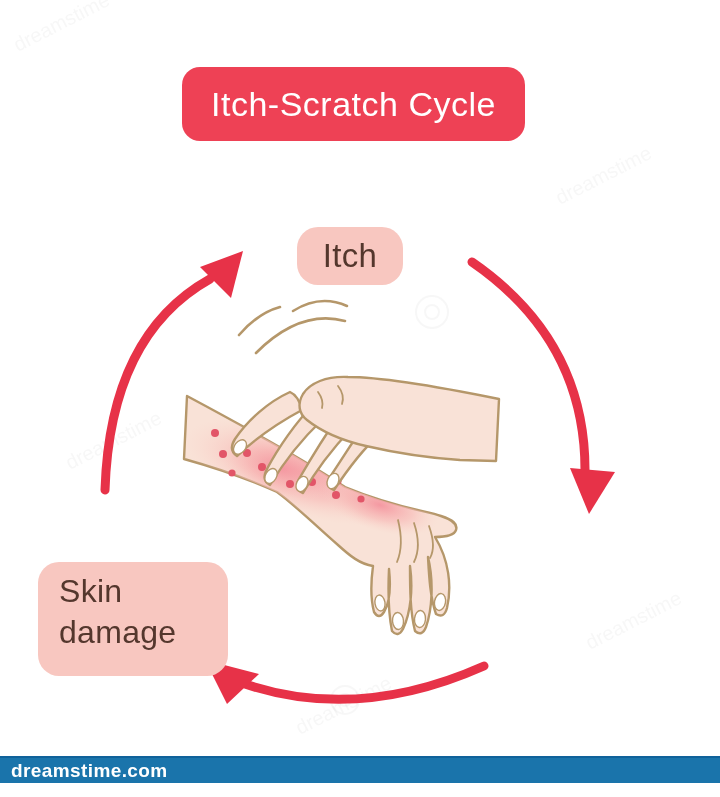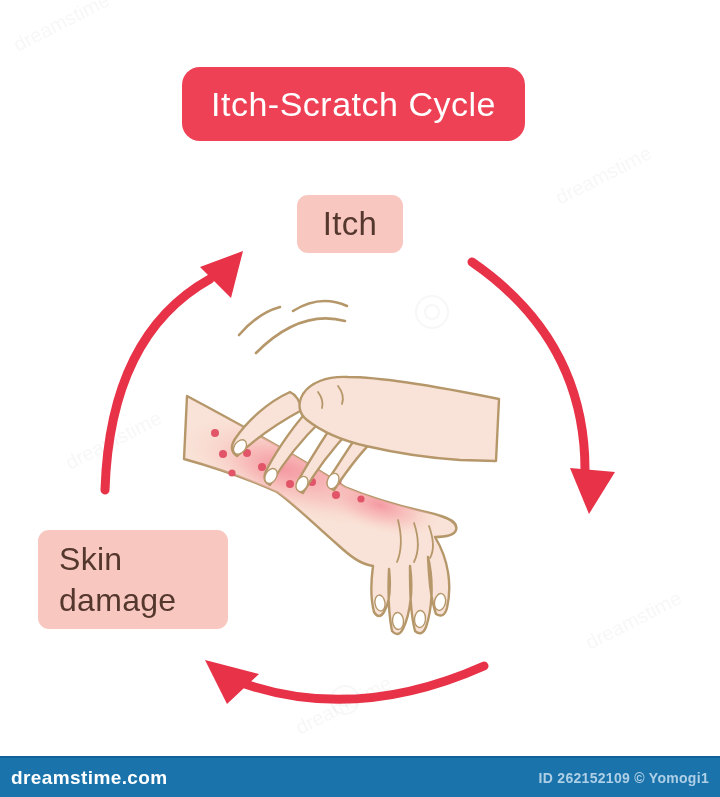--- a/index.html
+++ b/index.html
@@ -11,33 +11,33 @@
   svg.layer{position:absolute;left:0;top:0;width:720px;height:797px;}
 
   .title-box{
     position:absolute;left:182px;top:67px;width:343px;height:74px;
     background:var(--accent-red,#ee4155);border-radius:18px;
     display:flex;align-items:center;justify-content:center;
     color:#fff;font-size:34px;letter-spacing:.5px;
   }
   .node{
     position:absolute;background:var(--node-pink,#f8c7c0);
-    color:var(--node-text,#54372d);border-radius:11px;
+    color:var(--node-text,#54372d);border-radius:21px;
     display:flex;align-items:center;justify-content:center;
-    font-size:33px;letter-spacing:.3px;
+    font-size:33px;letter-spacing:.3px;margin-top:32px;
   }
   .node-itch{left:297px;top:195px;width:106px;height:58px;}
   .node-scratch{left:513px;top:551px;width:177px;height:57px;}
   .node-skin{
-    left:38px;top:530px;width:190px;height:99px;box-sizing:border-box;
+    left:38px;top:530px;width:190px;height:114px;box-sizing:border-box;
     justify-content:flex-start;align-items:flex-start;
     padding:9px 0 0 21px;font-size:32px;line-height:1.28;text-align:left;
   }
   .footer{
-    position:absolute;left:0;top:756px;width:720px;height:41px;
+    position:absolute;left:0;top:756px;width:720px;height:27px;
     background:var(--footer-blue,#1a74ab);border-top:2px solid #10629a;
     box-sizing:border-box;display:flex;align-items:center;
     justify-content:space-between;padding:0 11px;
   }
   .site{color:#ffffff;font-weight:bold;font-size:19px;letter-spacing:.4px;}
   .credit{color:var(--footer-credit,#aecfe6);font-weight:bold;font-size:14px;letter-spacing:.3px;}
 
   
   .skin{fill:#f9e2d7;stroke:#b5976a;stroke-width:2.4;stroke-linejoin:round;}
   .skin-line{fill:none;stroke:#b5976a;stroke-width:1.8;stroke-linecap:round;}
@@ -184,16 +184,15 @@
     <span>Itch</span>
   </div>
 
 
   <div class="node node-skin">
     <span>Skin damage</span>
   </div>
 
   <div class="footer">
     <span class="site">dreamstime.com</span>
-    <span class="credit">ID 262152109 © Yomogi1</span>
   </div>
 
 </div>
 
 </body></html>

